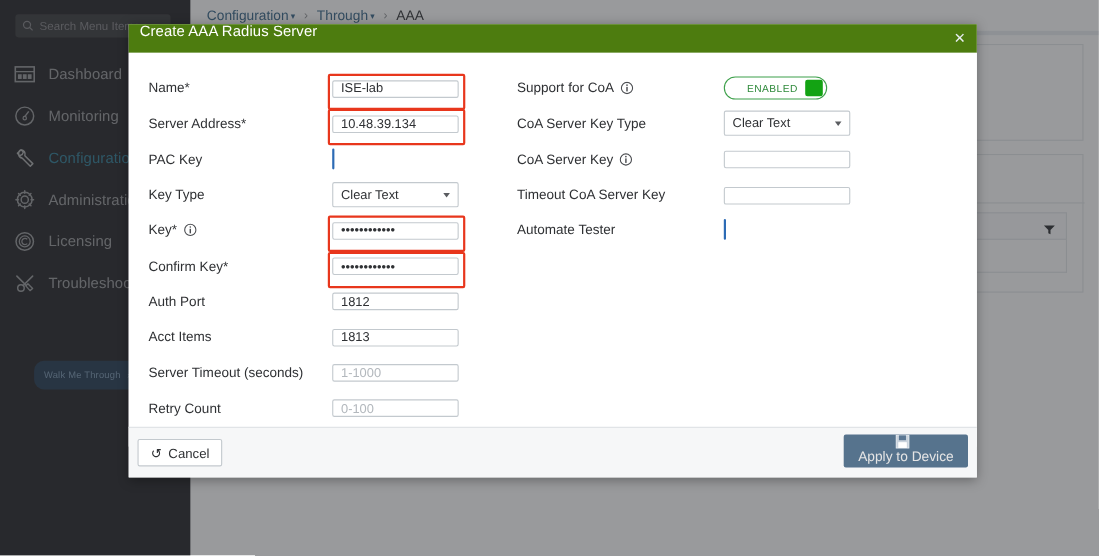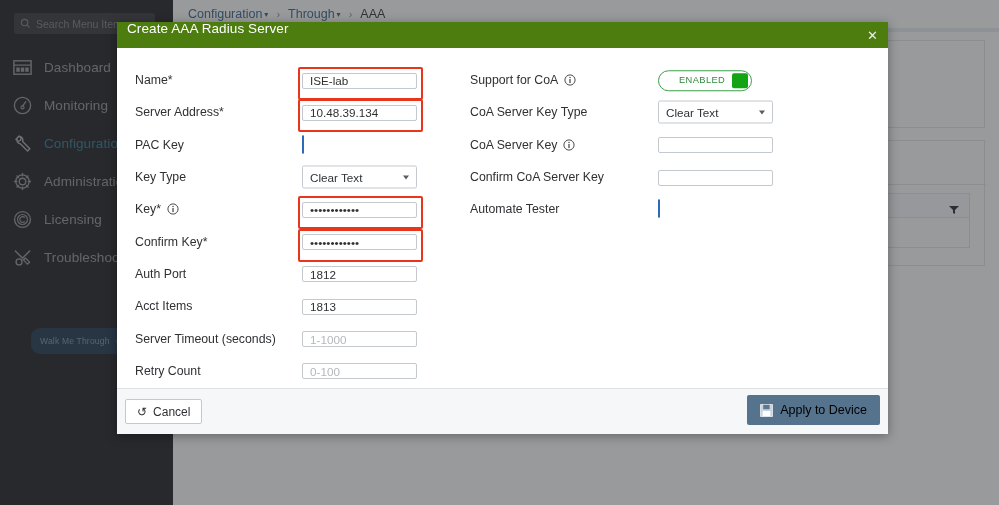--- a/index.html
+++ b/index.html
@@ -249,22 +249,23 @@
     font-size: 12px; color: #2f3134;
     font-family: "Liberation Sans", sans-serif;
   }
   .btn-cancel .undo { margin-right: 6px; font-size: 12px; }
   .btn-apply {
     position: absolute; right: 8px; top: 6px;
     height: 30px; padding: 0 13px;
     background: #56738d;
     border: none; border-radius: 2px;
     display: flex; align-items: center;
-    font-size: 12.5px; color: #000000;
+    font-size: 12.5px; color: #e5e5e5;
     font-family: "Liberation Sans", sans-serif;
+    flex-direction: column;
   }
   .btn-apply .save-ico { margin-right: 7px; width: 13px; height: 13px; }
 </style>
 </head>
 <body>
 
 <div id="app">
 
   <div class="bgpage">
     <div class="bg-breadcrumb">
@@ -519,21 +520,21 @@
                 <rect x="5.35" y="5" width="1.3" height="4.1" fill="#4a4c50"></rect>
               </svg>
             </span>
           </span>
           <span class="fctl">
             <input class="txt" type="text" value="" style="">
           </span>
         </div>
 
         <div class="frow">
-          <span class="flabel">Confirm CoA Server Key</span>
+          <span class="flabel">Timeout CoA Server Key</span>
           <span class="fctl">
             <input class="txt" type="text" value="" style="">
           </span>
         </div>
 
         <div class="frow">
           <span class="flabel">Automate Tester</span>
           <span class="fctl">
             <span class="chk"></span>
           </span>

